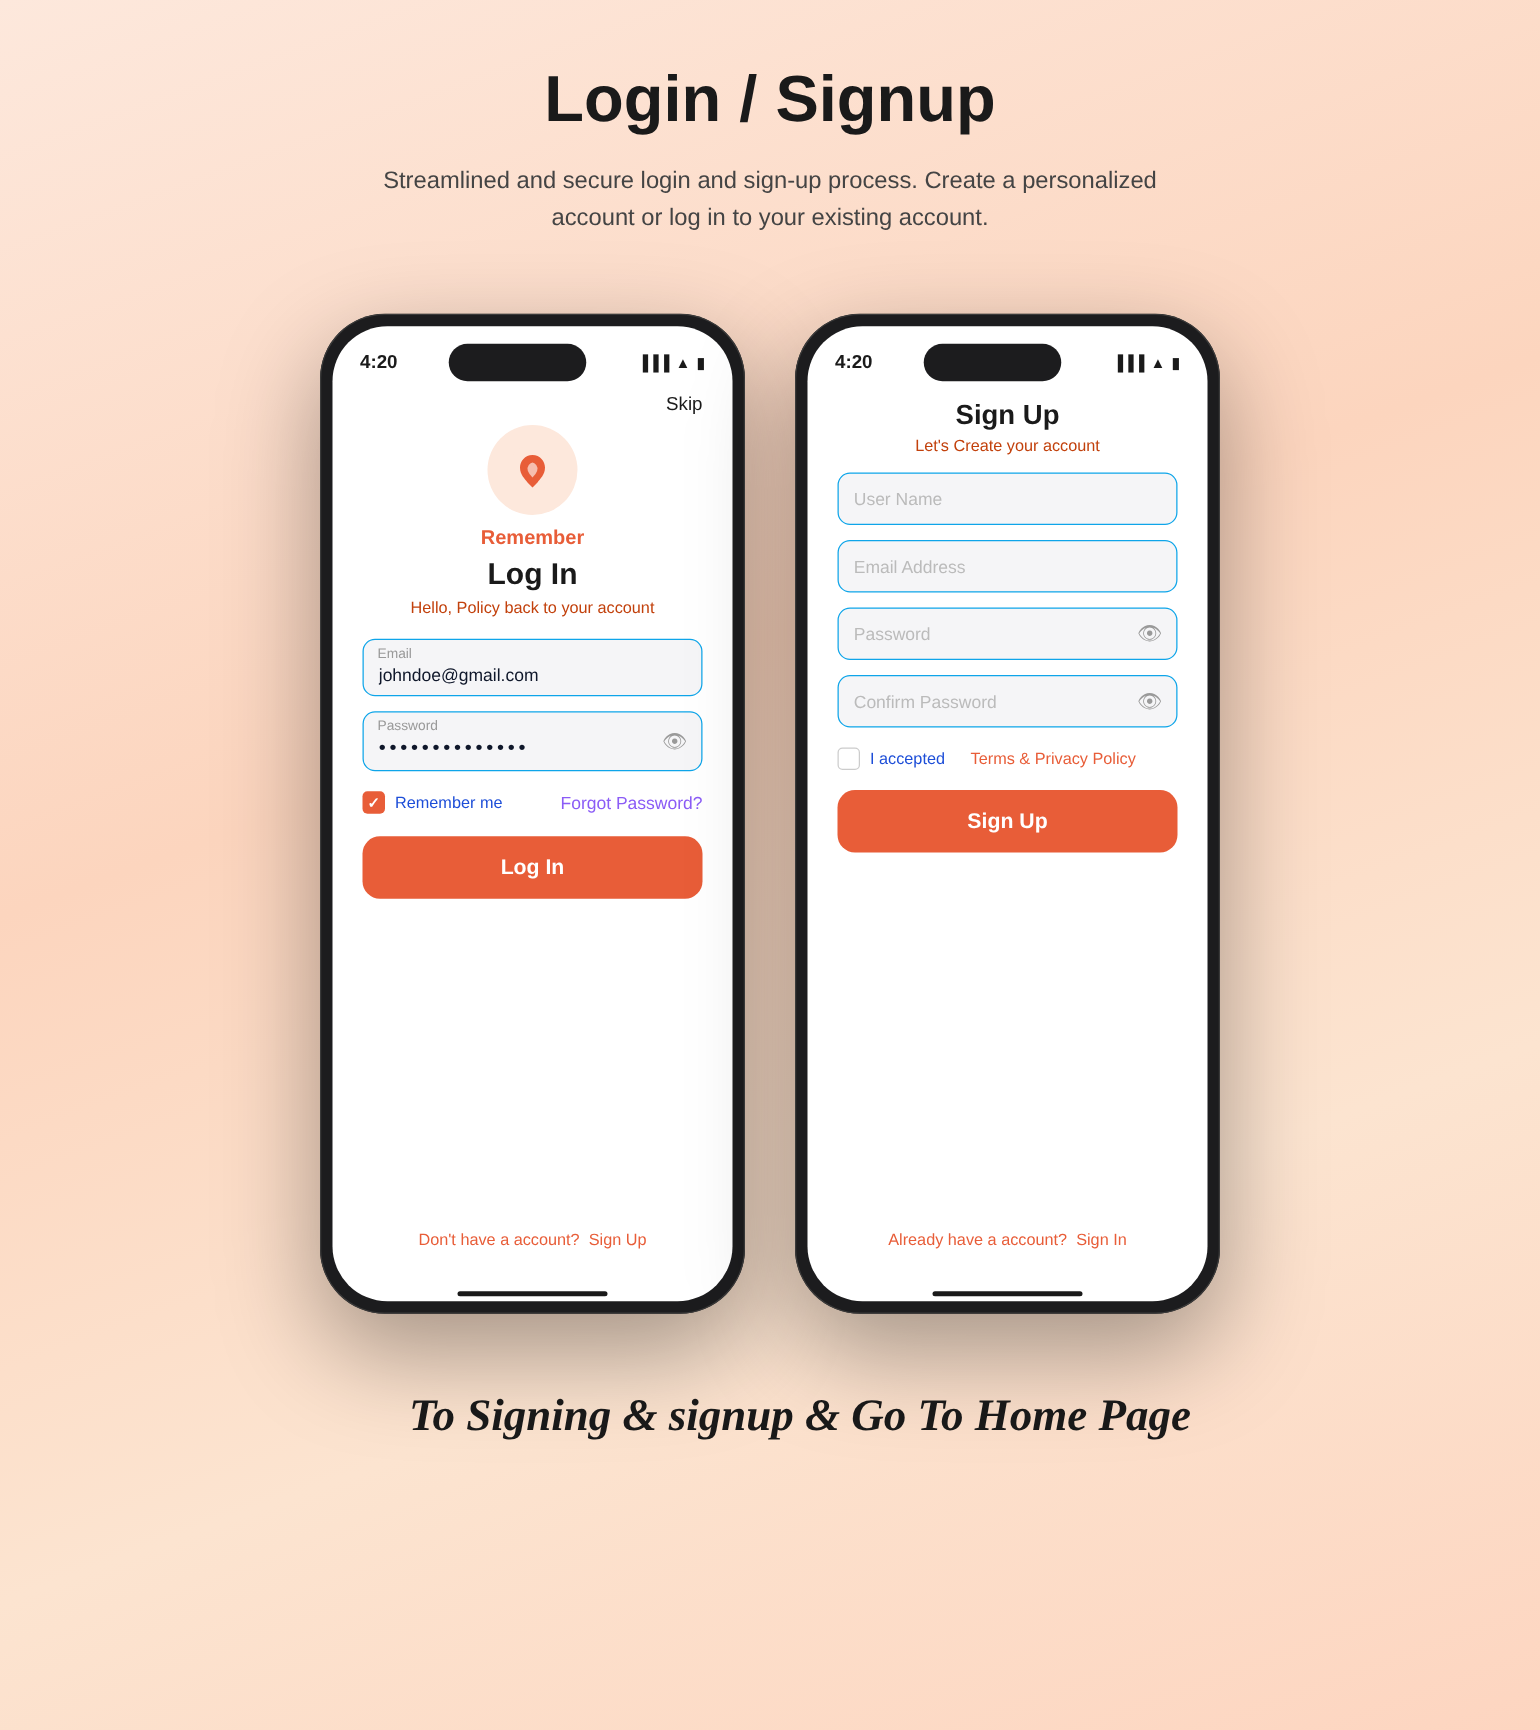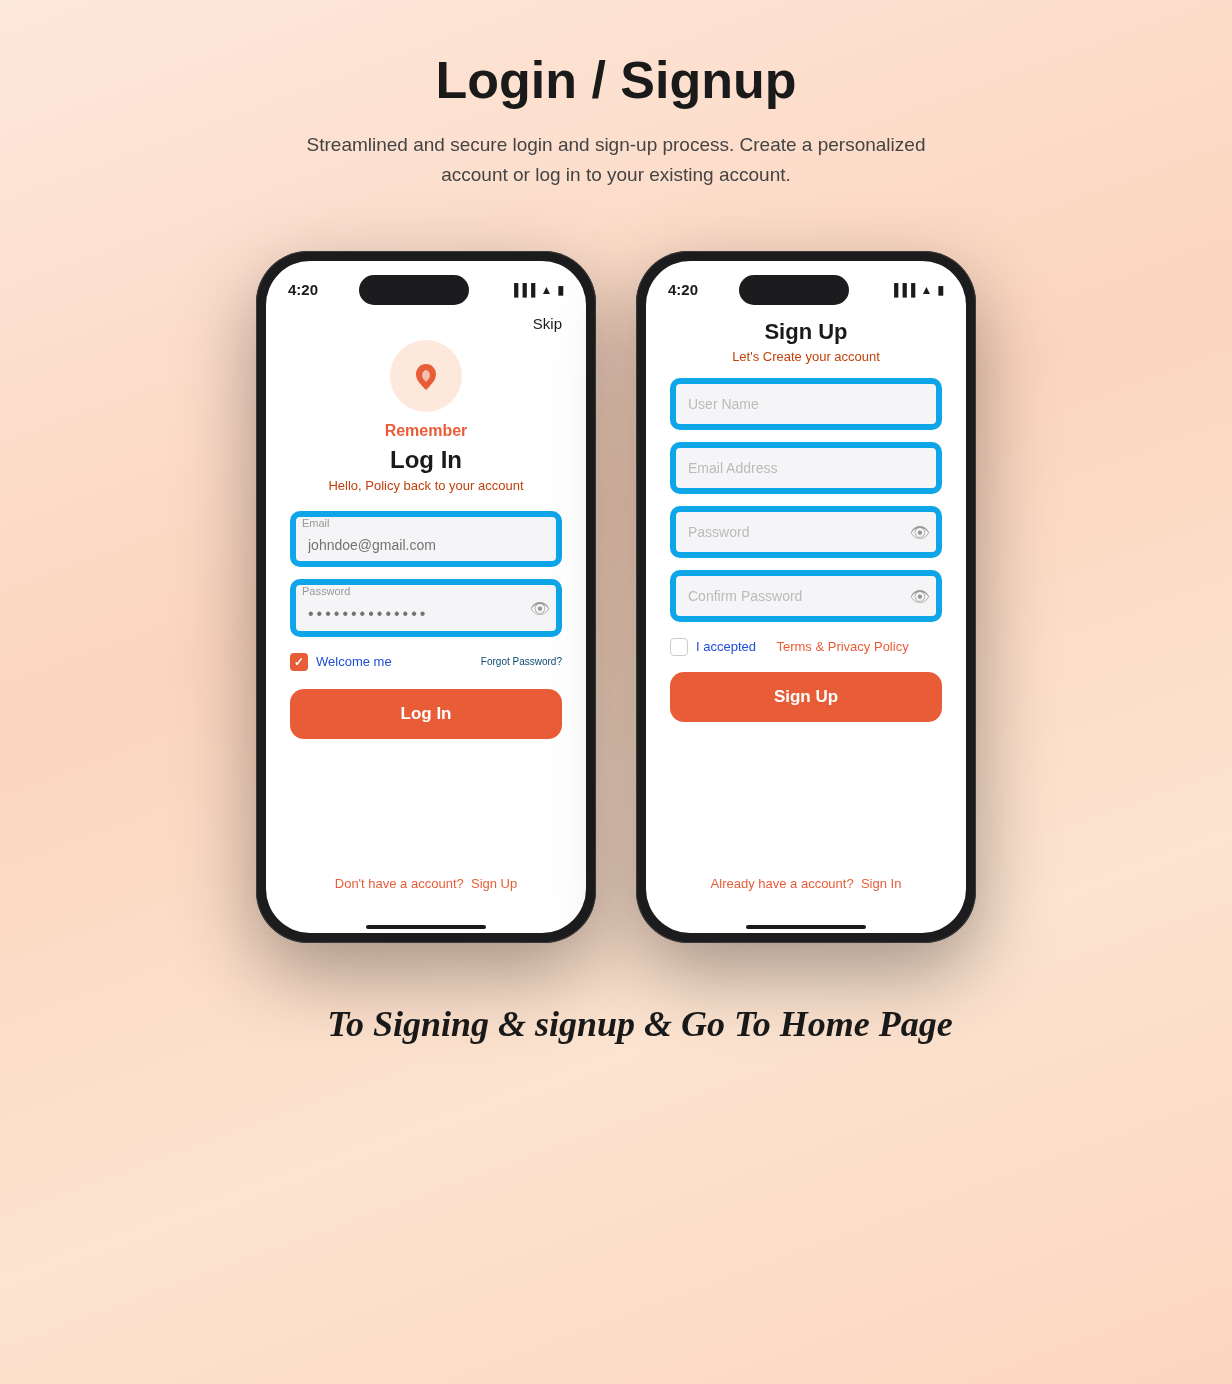--- a/index.html
+++ b/index.html
@@ -36,21 +36,21 @@
       display: flex;
       gap: 40px;
       align-items: flex-start;
       justify-content: center;
       margin-bottom: 60px;
     }
 
     
     .phone {
       width: 340px;
-      height: 692px;
+      height: 800px;
       background: #1c1c1e;
       border-radius: 52px;
       padding: 10px;
       position: relative;
       box-shadow: 0 30px 80px rgba(0,0,0,0.35), inset 0 0 0 1px #3a3a3a;
     }
 
     .phone-inner {
       width: 100%;
       height: 100%;
@@ -164,25 +164,25 @@
       top: 6px;
       left: 12px;
       font-size: 11px;
       color: #999;
       z-index: 1;
     }
 
     .input-field {
       width: 100%;
       background: #f5f5f7;
-      border: 6px solid #0ea5e9;
+      border: 1px solid #0ea5e9;
       border-radius: 10px;
       padding: 20px 40px 8px 12px;
       font-size: 14px;
-      color: #737373;
+      color: #0f172a;
       outline: none;
     }
 
     .input-field.no-label {
       padding: 12px 40px 12px 12px;
     }
 
     .input-field::placeholder { color: #bbb; }
 
     .eye-icon {
@@ -227,21 +227,21 @@
     }
 
     .checkbox-unchecked {
       width: 18px;
       height: 18px;
       border: 1.5px solid #ccc;
       border-radius: 4px;
     }
 
     .remember-text { font-size: 13px; color: #1d4ed8; }
-    .forgot-text { font-size: 10px; color: #0c4a6e; }
+    .forgot-text { font-size: 14px; color: #8b5cf6; }
 
     .primary-btn {
       width: 100%;
       background: #e85d38;
       color: #fff;
       font-size: 17px;
       font-weight: 700;
       border: none;
       border-radius: 14px;
       padding: 15px;
@@ -339,21 +339,21 @@
 
         <div class="input-group">
           <span class="input-label">Password</span>
           <input class="input-field password-dots" type="password" value="••••••••••••••" style="">
           <span class="eye-icon">👁</span>
         </div>
 
         <div class="remember-row">
           <div class="remember-left">
             <div class="checkbox-checked"></div>
-            <span class="remember-text">Welcome me</span>
+            <span class="remember-text">Remember me</span>
           </div>
           <span class="forgot-text">Forgot Password?</span>
         </div>
 
         <button class="primary-btn">Log In</button>
 
         <div class="bottom-link">
           <span>Don't have a account?</span>
           &nbsp;<span style="color: rgb(232, 93, 56); font-weight: 500; cursor: pointer;">Sign Up</span>
         </div>

